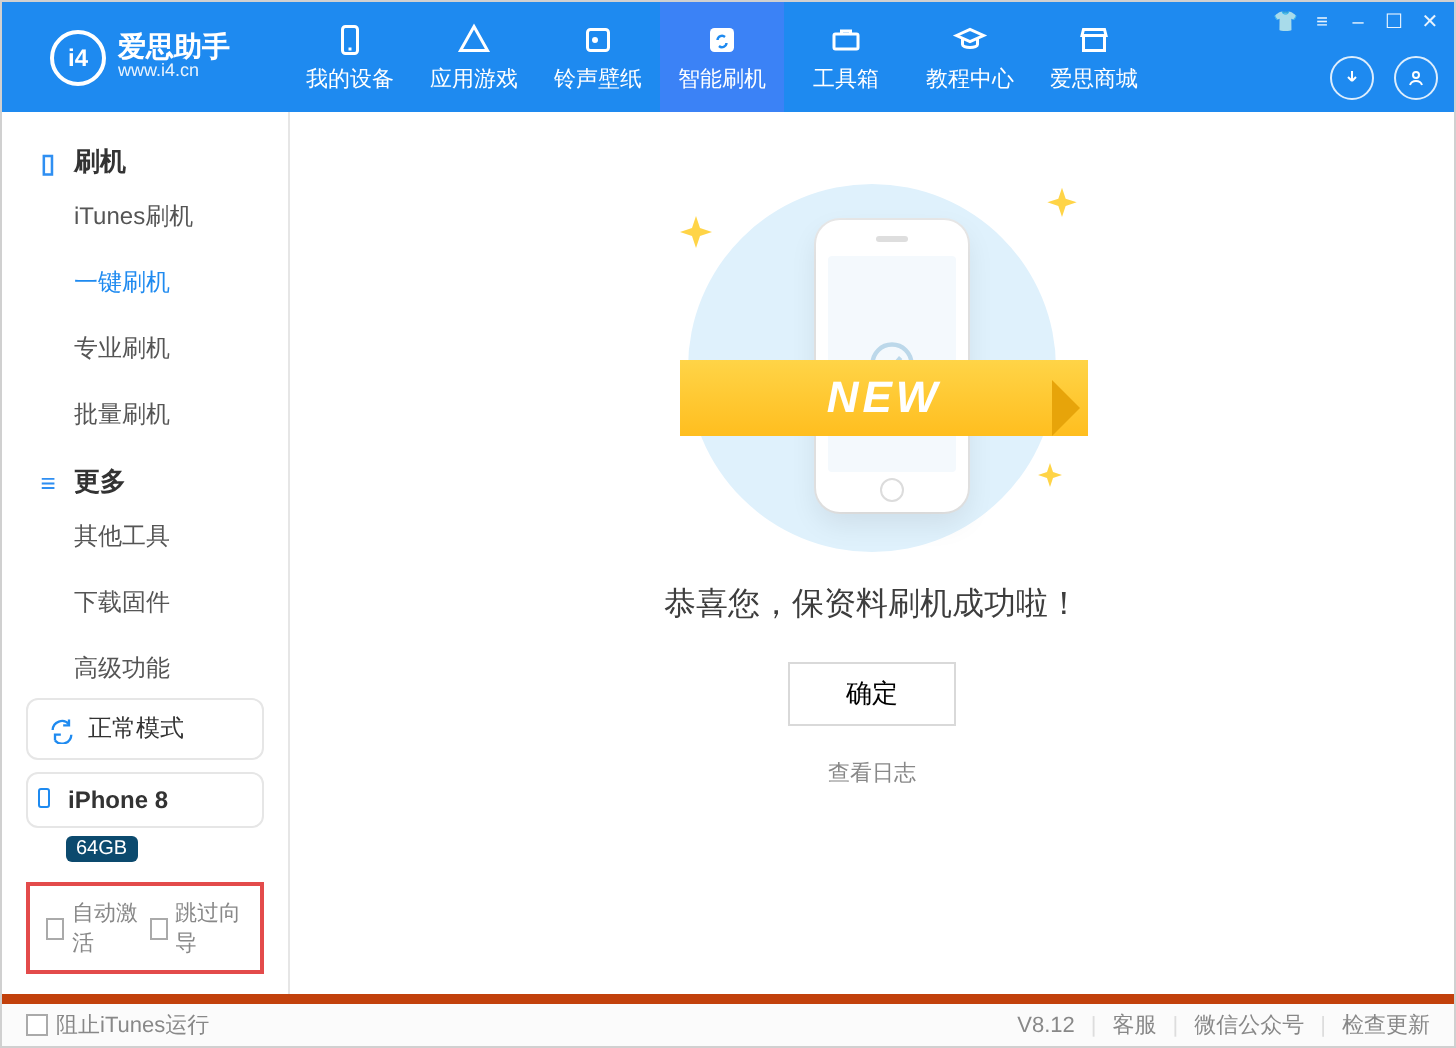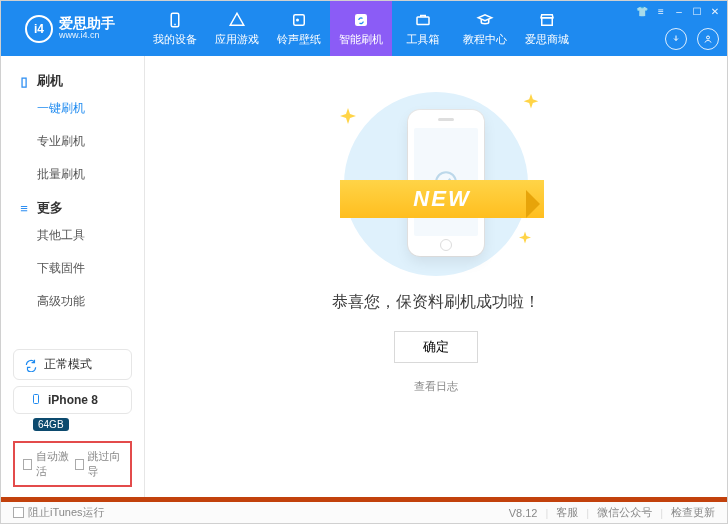--- a/index.html
+++ b/index.html
@@ -6,39 +6,39 @@
   html, body { width: 728px; height: 524px; overflow: hidden; font-family: "Microsoft YaHei", Arial, sans-serif; font-size: 12px; color: #333; }
   .app { width: 100%; height: 100%; display: flex; flex-direction: column; border: 1px solid #d0d0d0; }
   .header { background: #1e8af0; height: 55px; display: flex; align-items: center; color: #fff; position: relative; }
   .logo-wrap { display: flex; align-items: center; padding: 0 24px; width: 143px; }
   .logo-circle { width: 28px; height: 28px; border: 2px solid #fff; border-radius: 50%; display: flex; align-items: center; justify-content: center; font-weight: bold; font-size: 12px; color:#fff; }
   .logo-texts { margin-left: 6px; }
   .logo-cn { font-size: 14px; font-weight: bold; line-height: 1; }
   .logo-en { font-size: 9px; opacity: .9; line-height: 1.3; }
   .tabs { display: flex; height: 100%; }
   .tab { width: 62px; display: flex; flex-direction: column; align-items: center; justify-content: center; font-size: 11px; cursor: pointer; }
-  .tab.active { background: #8b5cf6; }
+  .tab.active { background: #3b82f6; }
   .tab .ticon { width: 18px; height: 18px; margin-bottom: 3px; display:flex; align-items:center; justify-content:center; }
   .tab svg { width: 18px; height: 18px; }
   .winctrl { position: absolute; right: 6px; top: 4px; display: flex; gap: 6px; font-size: 10px; opacity:.9; }
   .winbtn { width:12px; height:12px; display:flex; align-items:center; justify-content:center; cursor:pointer; }
   .header-right { position: absolute; right: 8px; bottom: 6px; display: flex; gap: 10px; }
   .circ-btn { width: 22px; height: 22px; border: 1.5px solid rgba(255,255,255,.85); border-radius: 50%; display: flex; align-items: center; justify-content: center; cursor: pointer; }
   .circ-btn svg { width:12px; height:12px; }
   .body { flex: 1; display: flex; min-height: 0; }
   .sidebar { width: 144px; border-right: 1px solid #e6e6e6; display: flex; flex-direction: column; background:#fff; }
   .sb-scroll { flex: 1; overflow:auto; padding: 8px 0; }
   .sb-group { padding: 8px 16px 2px; display: flex; align-items: center; color:#333; font-weight: bold; font-size: 13px; }
   .sb-group-icon { width:14px; display:inline-flex; justify-content:center; color:#2f8ff2; margin-right:6px; }
   .sb-item { padding: 8px 16px 8px 36px; font-size: 12px; cursor: pointer; color:#555; }
   .sb-item.active { color:#1e8af0; }
   .sb-bottom { padding: 8px 12px 10px; font-size: 12px; }
   .mode-pill { display:flex; align-items:center; gap:6px; padding:6px 10px; border:1px solid #e6e6e6; border-radius:6px; margin-bottom:6px; }
   .mode-pill .sync-ico { width:14px; height:14px; color:#1e8af0; }
-  .device-pill { display:flex; align-items:center; gap:6px; padding:6px 16px; border:1px solid #e6e6e6; border-radius:6px; }
+  .device-pill { display:flex; align-items:center; gap:6px; padding:6px 2px; border:1px solid #e6e6e6; border-radius:6px; }
   .device-pill .dev-ico { width:12px; height:14px; color:#1e8af0; }
   .device-pill .name { font-weight:bold; }
   .storage-badge { background:#0c4a6e; color:#fff; border-radius:3px; font-size:10px; padding:1px 5px; margin-left:20px; margin-top:4px; display:inline-block; }
   .checksrow { border:2px solid #e34b4b; padding:6px 8px; margin-top:10px; display:flex; gap:4px; align-items:center; font-size:11px; color:#888; }
   .chk { display:flex; align-items:center; gap:4px; }
   .chkbox { width:11px; height:11px; border:1px solid #aaa; background:#fff; }
   .main { flex:1; display:flex; flex-direction:column; align-items:center; justify-content:flex-start; padding-top:36px; background:#fff; }
   .illus { width:220px; height:180px; position:relative; margin-bottom:20px; }
   .illus .bg-circle { position:absolute; left:18px; top:0; width:184px; height:184px; border-radius:50%; background:#dff1fc; }
   .illus .phone { position:absolute; left:82px; top:18px; width:76px; height:146px; background:#fff; border-radius:12px; box-shadow:0 6px 14px rgba(0,0,0,.08), 0 0 0 1px #e8e8e8; }
@@ -162,20 +162,21 @@
     </div>
   </div>
 
   <div class="body">
     <div class="sidebar">
       <div class="sb-scroll">
         <div class="sb-group">
           <span class="sb-group-icon">▯</span>
           <span>刷机</span>
         </div>
+        <div class="sb-item">iTunes刷机</div>
         <div class="sb-item active">一键刷机</div>
         <div class="sb-item">专业刷机</div>
         <div class="sb-item">批量刷机</div>
 
         <div class="sb-group">
           <span class="sb-group-icon">≡</span>
           <span>更多</span>
         </div>
         <div class="sb-item">其他工具</div>
         <div class="sb-item">下载固件</div>

